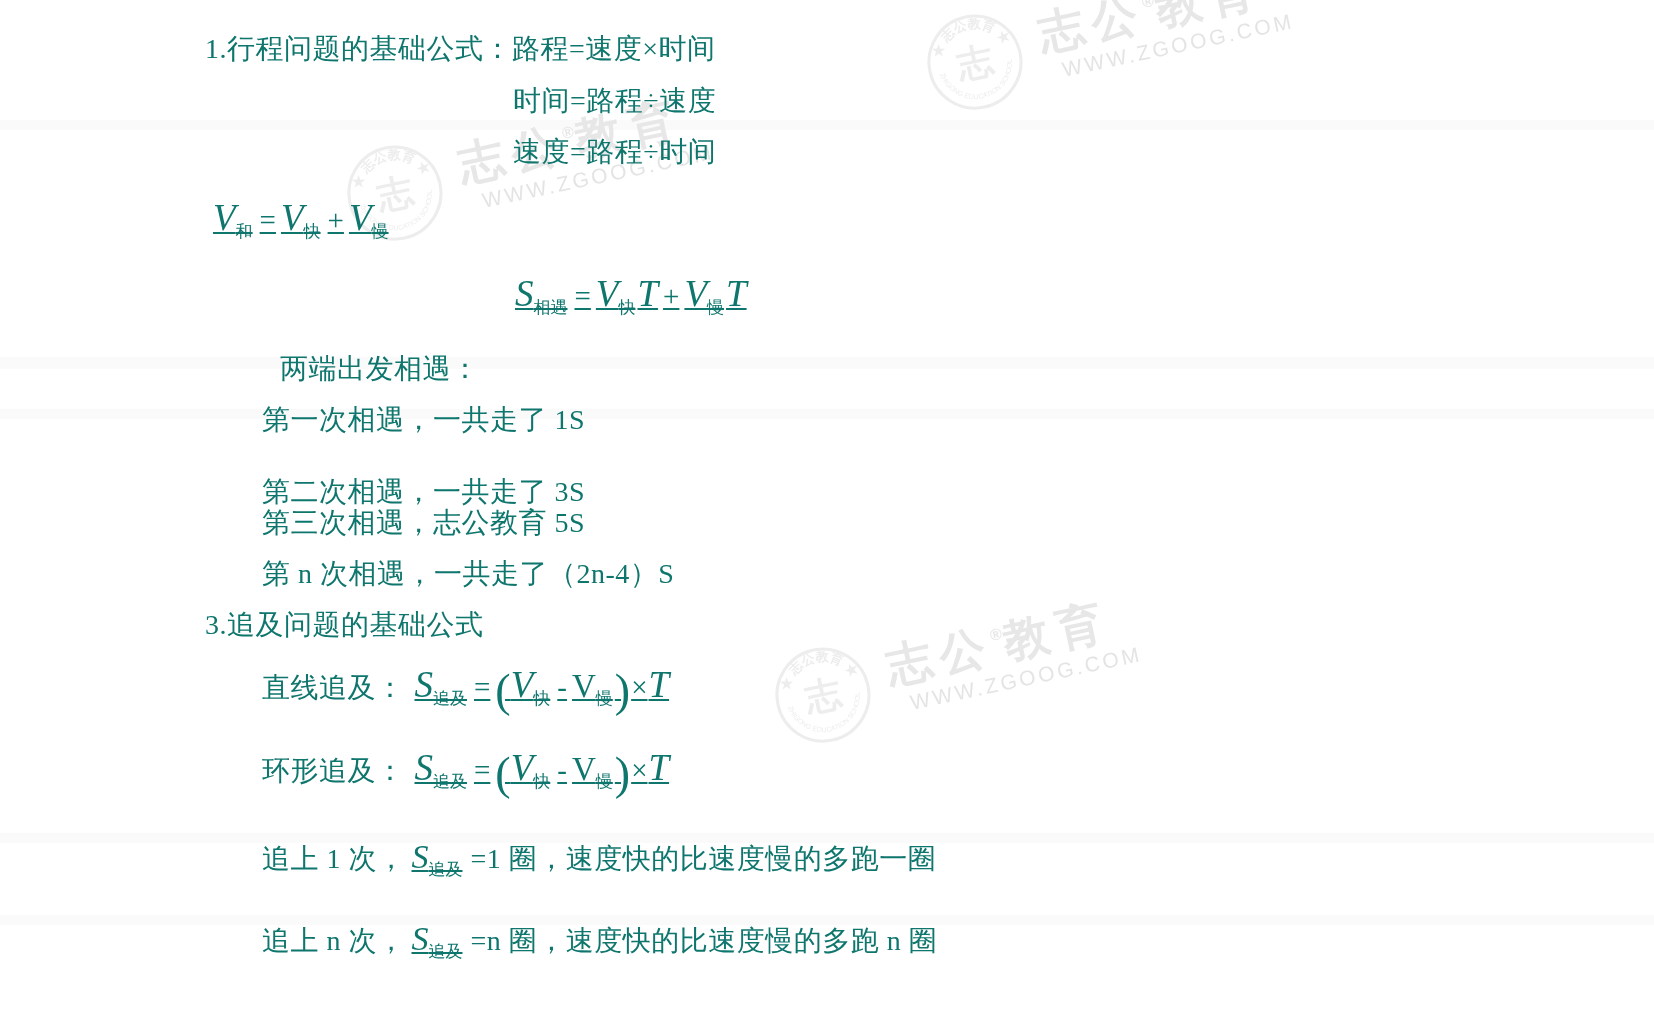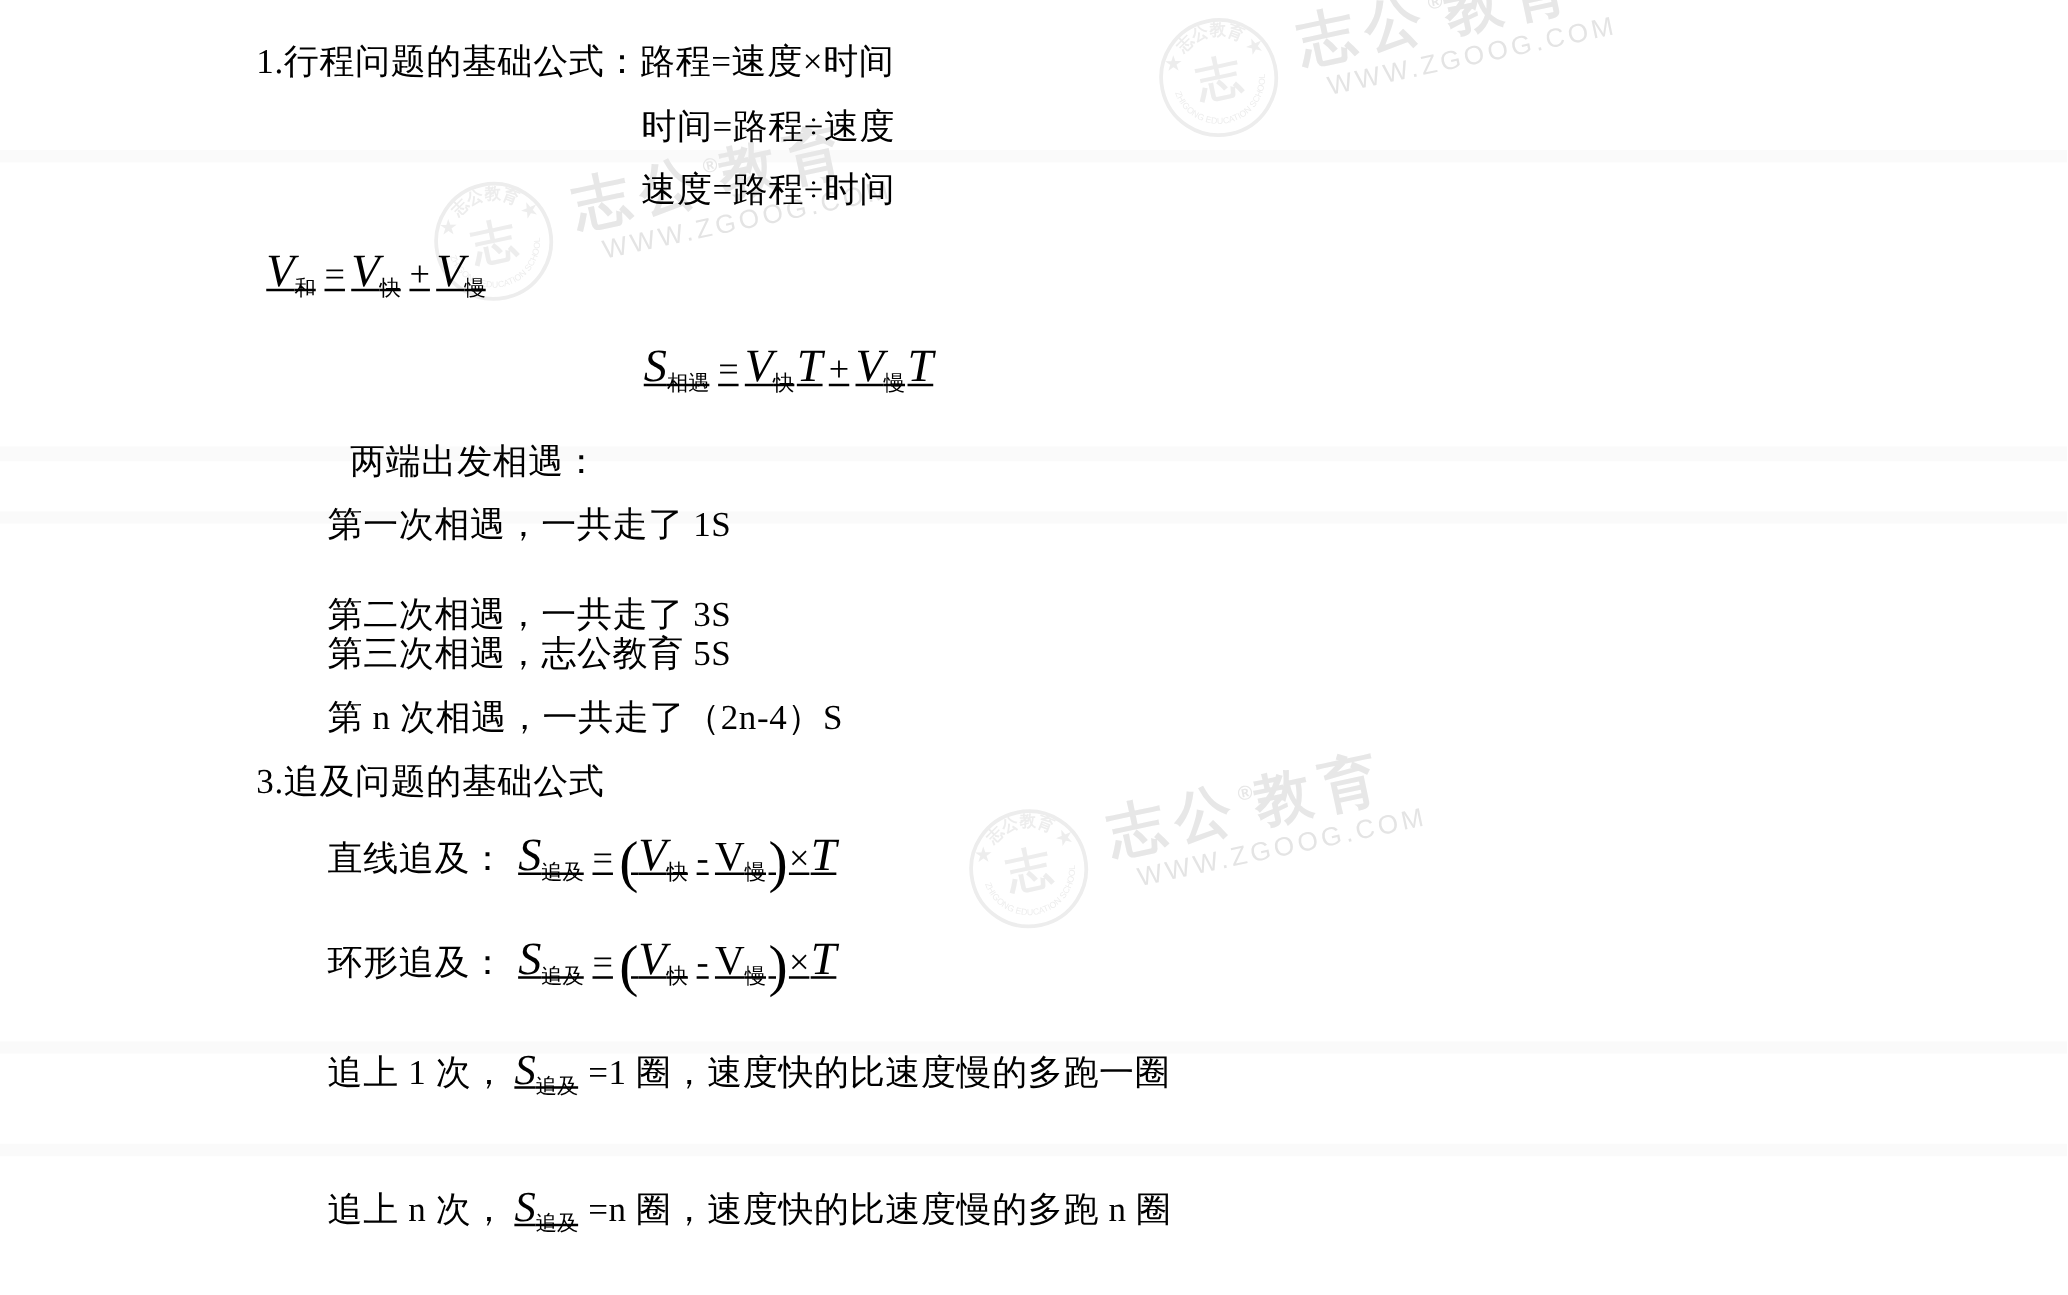--- a/index.html
+++ b/index.html
@@ -37,21 +37,21 @@
     font-size:21px; letter-spacing:3px;
     color:#e4e4e4; margin-left:16px; margin-top:4px;
   }
 
   
   .line {
     position:absolute;
     white-space:nowrap;
     display:flex; align-items:baseline;
     font-size:28px; letter-spacing:0.5px;
-    color:#000000;
+    color:#0f766e;
   }
   .formula { white-space:nowrap; letter-spacing:0;text-decoration:underline; }
   .mv  { font-style:italic; font-size:37px; font-family:"Liberation Serif","DejaVu Serif",serif; }
   .mvu { font-style:normal; font-size:33px; font-family:"Liberation Serif","DejaVu Serif",serif; }
   .mvs { font-style:italic; font-size:34px; font-family:"Liberation Serif","DejaVu Serif",serif; }
   sub.ms { font-size:17px; font-style:normal; vertical-align:-7px; letter-spacing:0; margin-right:2px; }
   .mo  { font-size:29px; margin:0 5px; font-style:normal; }
   .mo-tight { font-size:29px; margin:0 1px; font-style:normal; }
   .paren { font-size:46px; font-style:normal; line-height:0; vertical-align:-9px; }
 </style>
@@ -177,19 +177,19 @@
     <span>环形追及：</span>
     <span class="formula" style="margin-left:10px"><span class="mv">S</span><sub class="ms">追及</sub><span class="mo">=</span><span class="paren">(</span><span class="mv">V</span><sub class="ms">快</sub><span class="mo">-</span><span class="mvu">V</span><sub class="ms">慢</sub><span class="paren">)</span><span class="mo-tight">×</span><span class="mv">T</span></span>
   </div>
 
   <div class="line" style="left:262px;top:838px">
     <span>追上 1 次，</span>
     <span class="formula" style="margin:0 6px"><span class="mvs">S</span><sub class="ms">追及</sub></span>
     <span>=1 圈，速度快的比速度慢的多跑一圈</span>
   </div>
 
-  <div class="line" style="left:262px;top:948px">
+  <div class="line" style="left:262px;top:920px">
     <span>追上 n 次，</span>
     <span class="formula" style="margin:0 6px"><span class="mvs">S</span><sub class="ms">追及</sub></span>
     <span>=n 圈，速度快的比速度慢的多跑 n 圈</span>
   </div>
 
 </div>
 
 </body></html>

